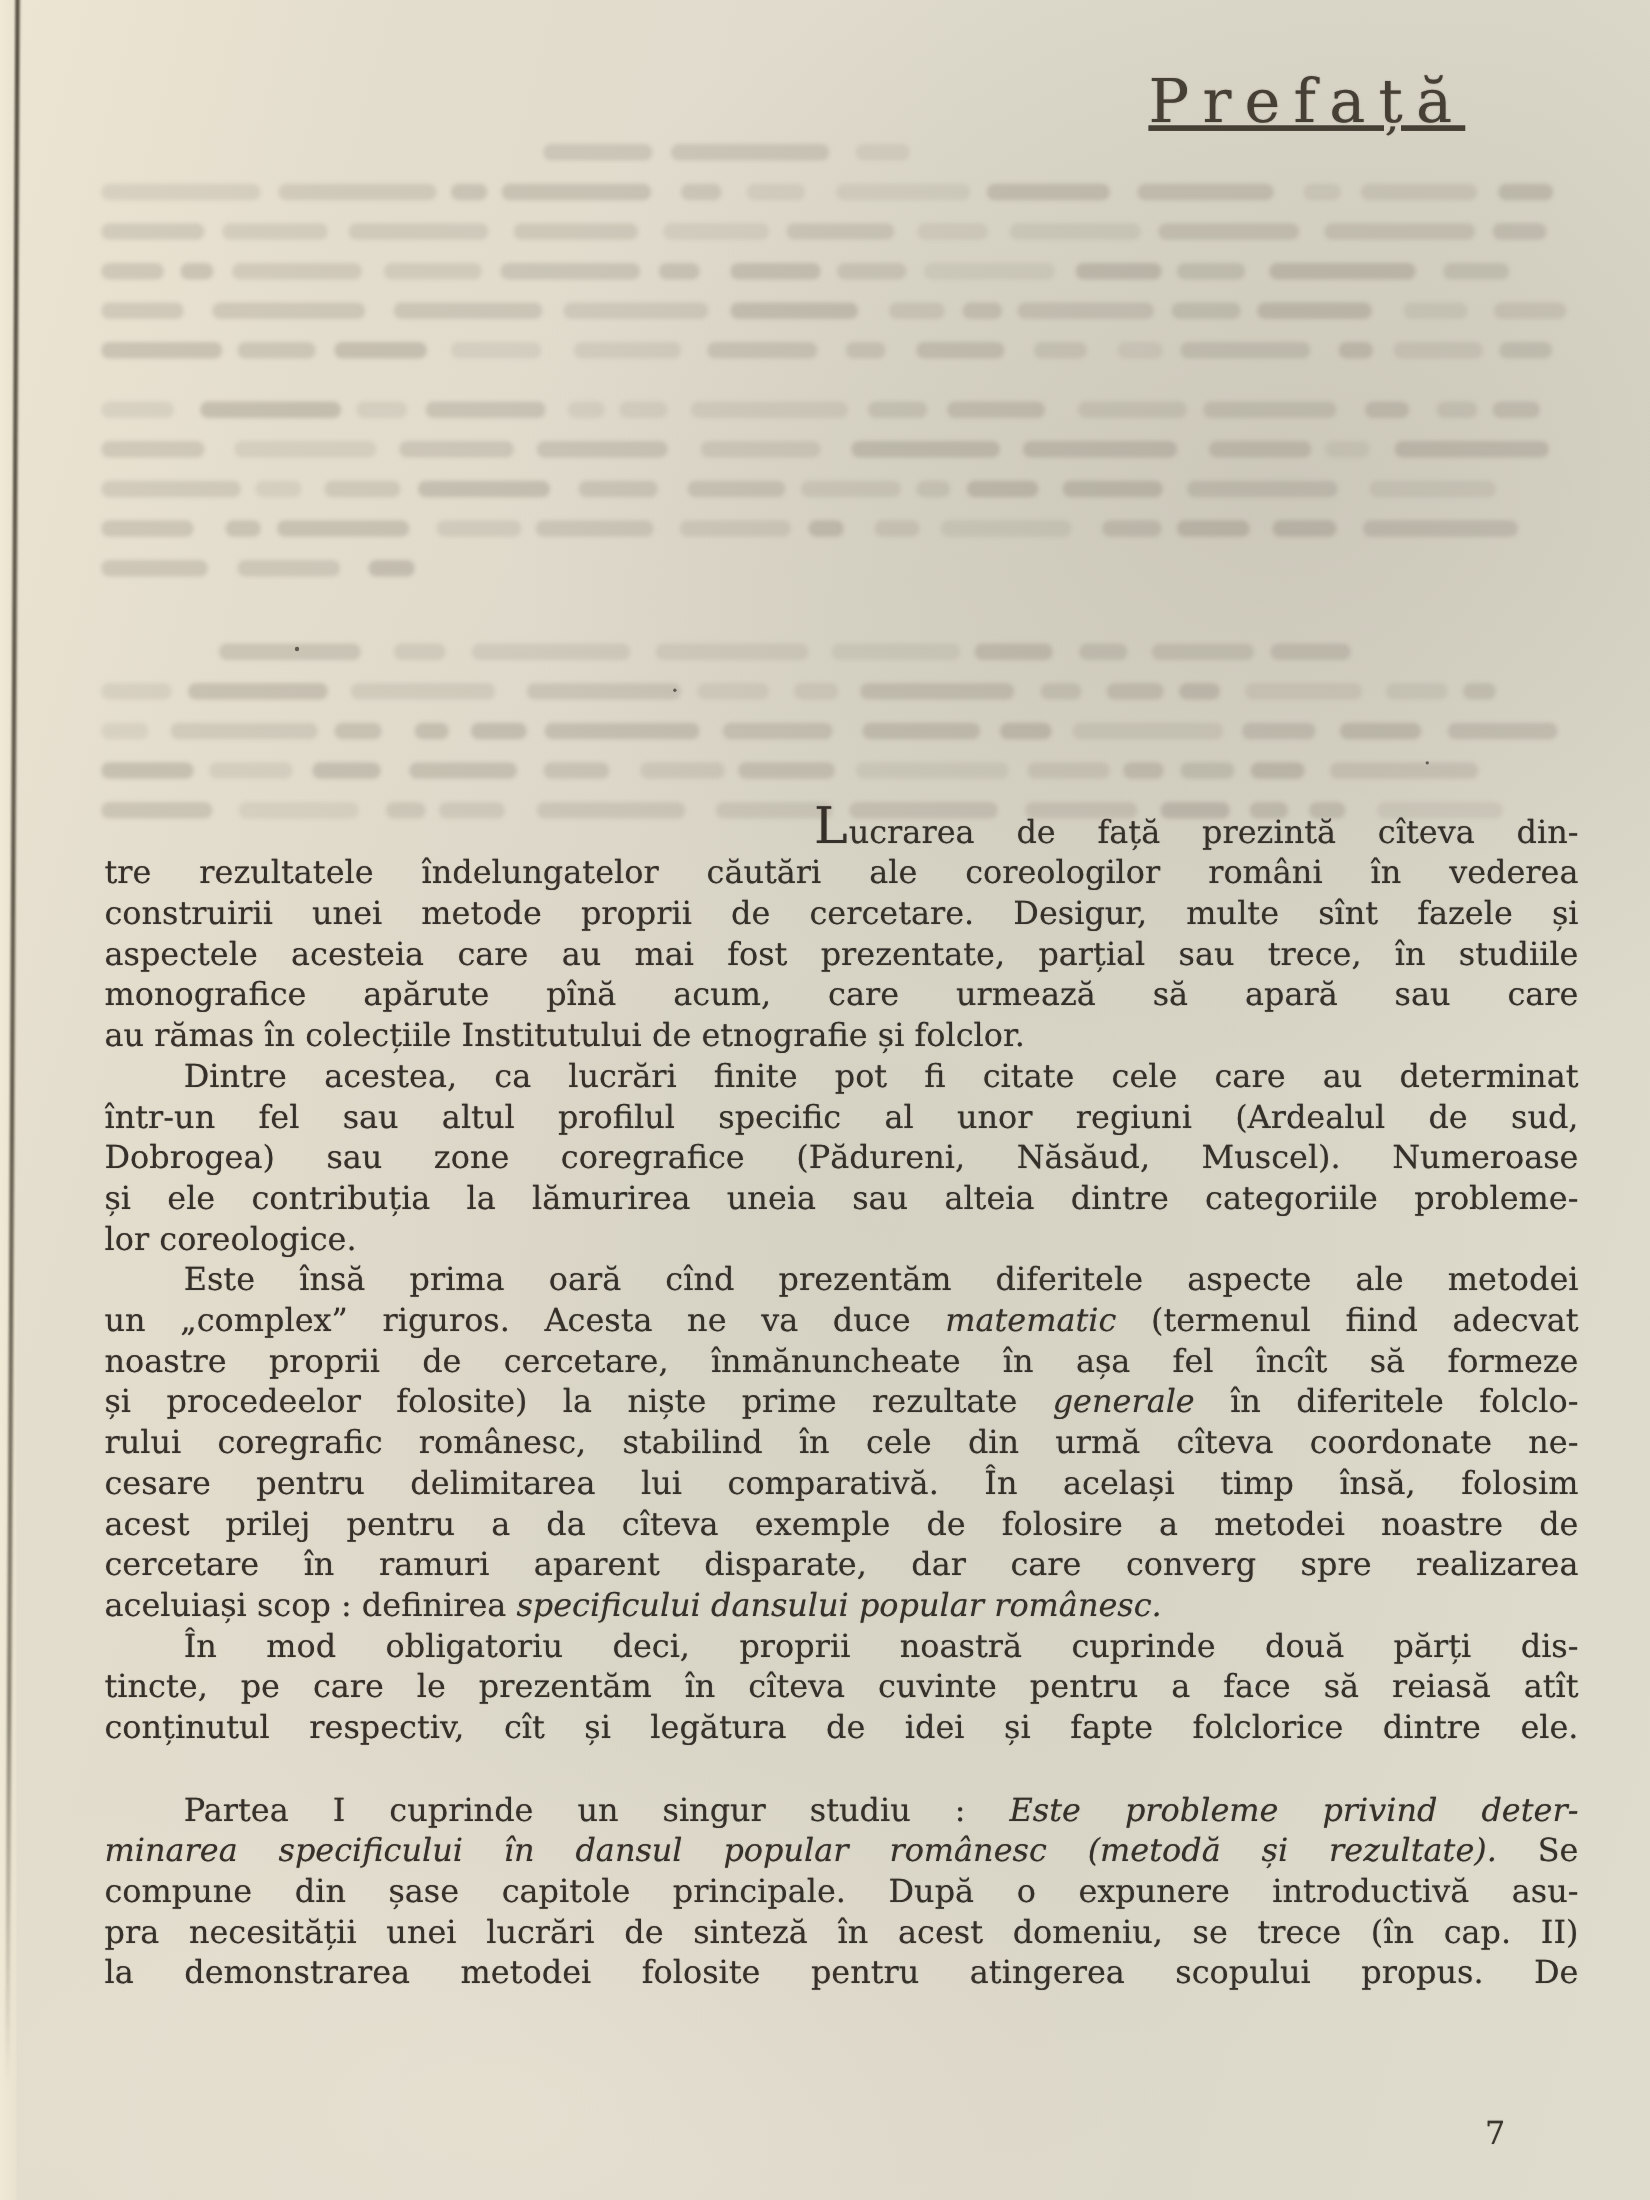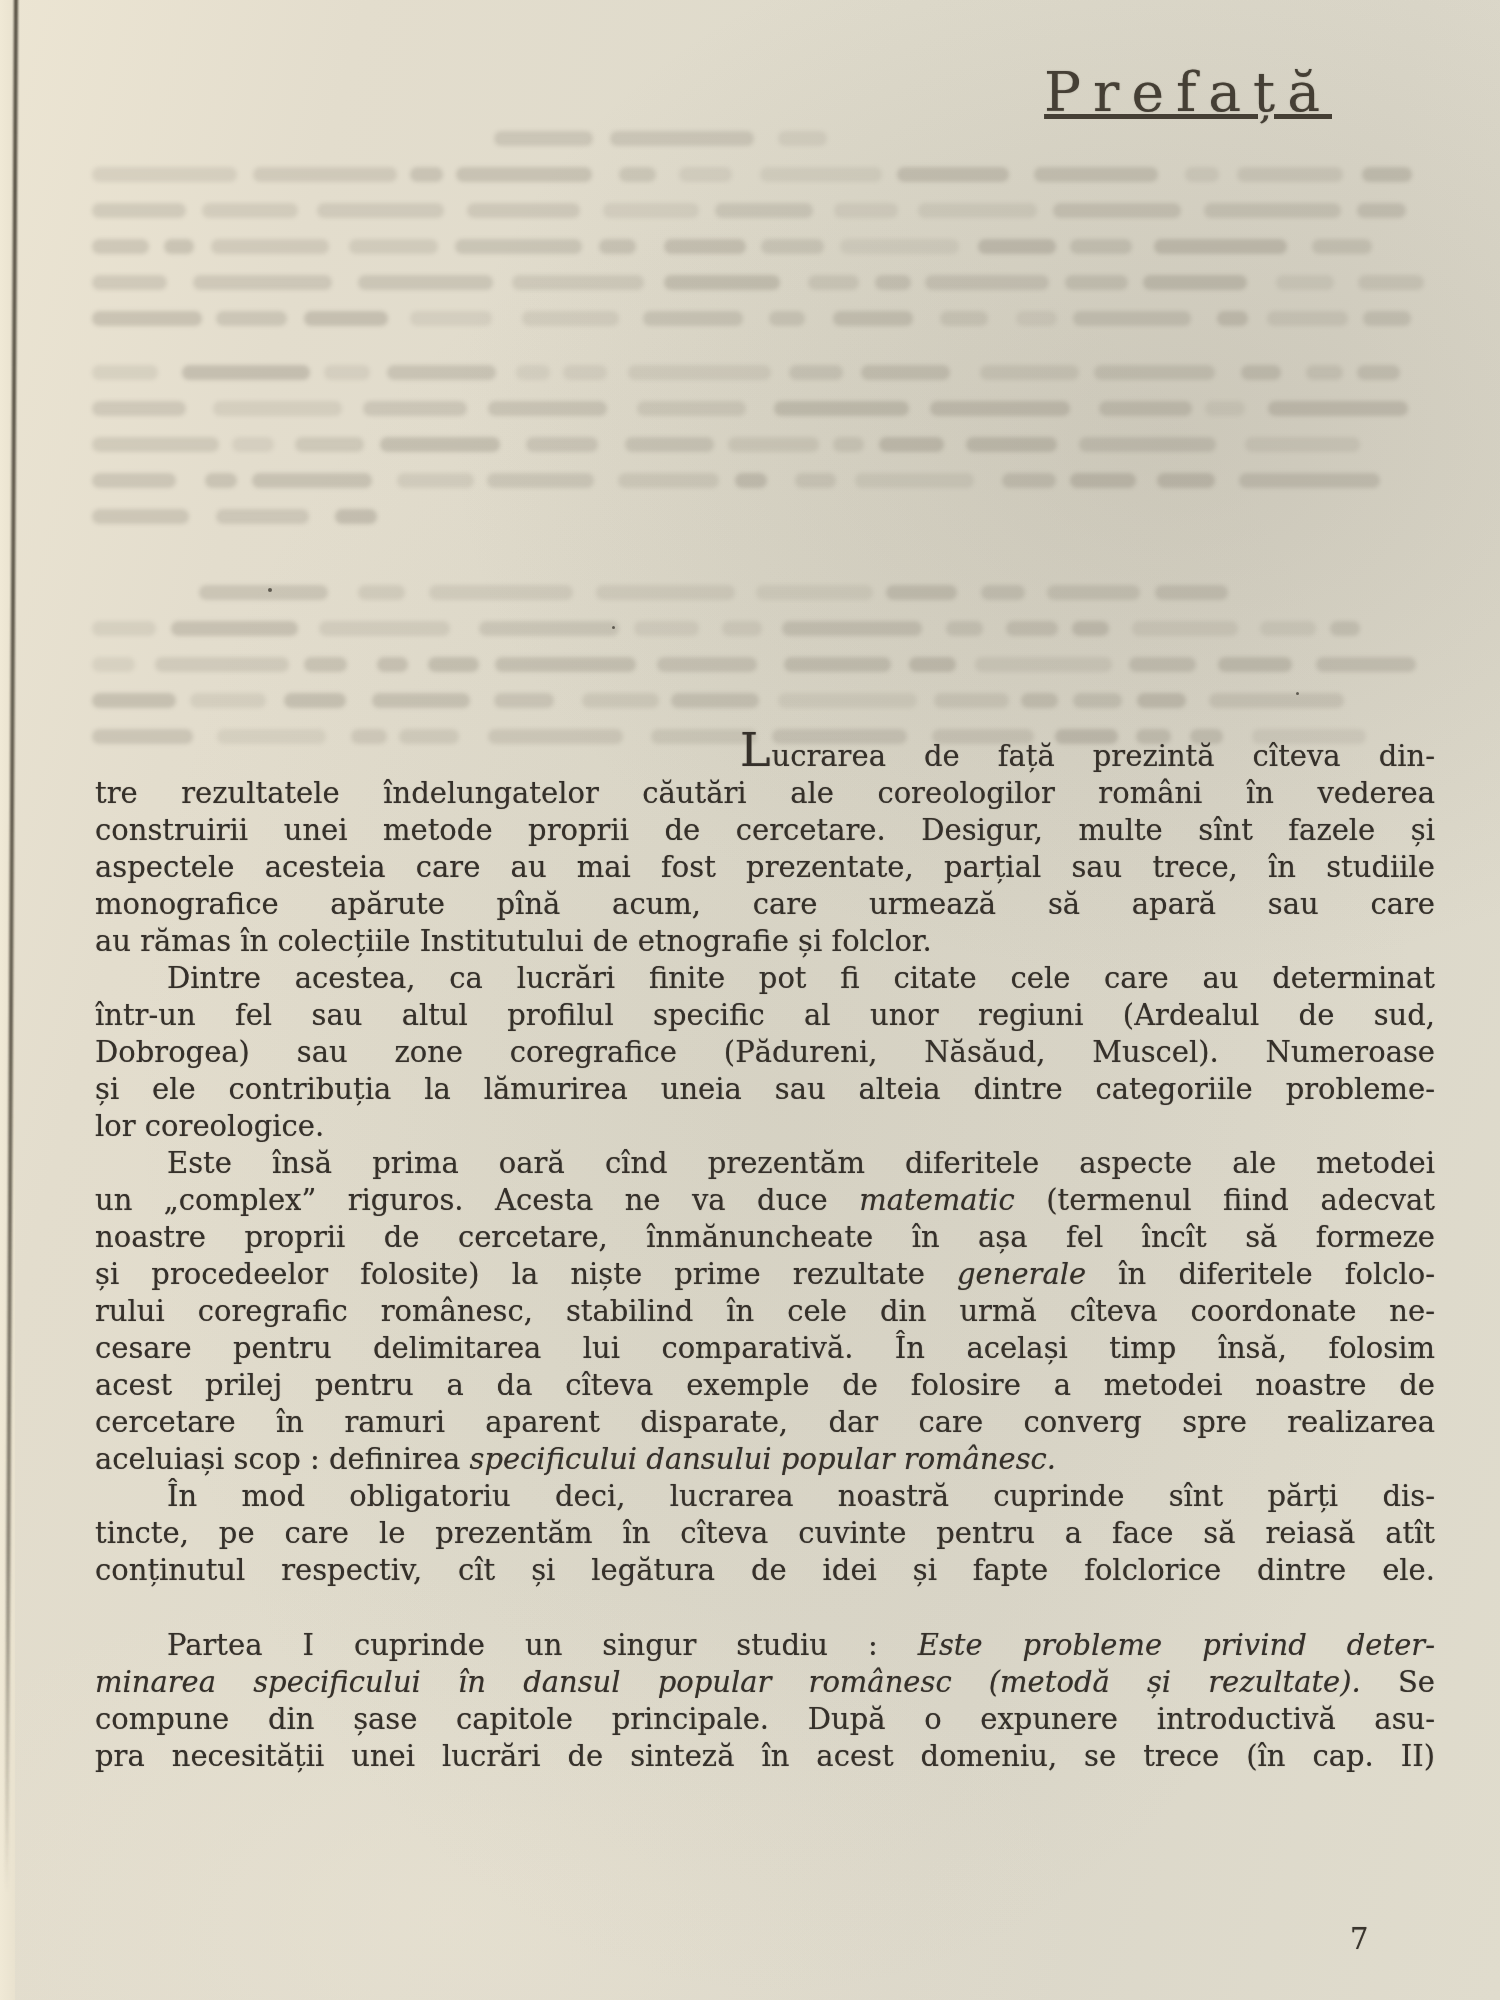--- a/index.html
+++ b/index.html
@@ -102,29 +102,30 @@
         <div class="line just"><span>un „complex” riguros. Acesta ne va duce </span><span class="it">matematic</span><span> (termenul fiind adecvat</span></div>
         <div class="line just"><span>noastre proprii de cercetare, înmănuncheate în așa fel încît să formeze</span></div>
         <div class="line just"><span>și procedeelor folosite) la niște prime rezultate </span><span class="it">generale</span><span> în diferitele folclo-</span></div>
         <div class="line just"><span>rului coregrafic românesc, stabilind în cele din urmă cîteva coordonate ne-</span></div>
         <div class="line just"><span>cesare pentru delimitarea lui comparativă. În același timp însă, folosim</span></div>
         <div class="line just"><span>acest prilej pentru a da cîteva exemple de folosire a metodei noastre de</span></div>
         <div class="line just"><span>cercetare în ramuri aparent disparate, dar care converg spre realizarea</span></div>
         <div class="line"><span>aceluiași scop : definirea </span><span class="it">specificului dansului popular românesc.</span></div>
       </div>
       <div class="para">
-        <div class="line just" style="padding-left: 72px;"><span>În mod obligatoriu deci, lucrarea noastră cuprinde sînt părți dis-</span></div>
+        <div class="line just" style="padding-left: 72px;"><span>În mod obligatoriu deci, proprii noastră cuprinde două părți dis-</span></div>
         <div class="line just"><span>tincte, pe care le prezentăm în cîteva cuvinte pentru a face să reiasă atît</span></div>
         <div class="line just"><span>conținutul respectiv, cît și legătura de idei și fapte folclorice dintre ele.</span></div>
       </div>
       <div class="para" style="margin-top: 38px;">
         <div class="line just" style="padding-left: 72px;"><span>Partea I cuprinde un singur studiu : </span><span class="it">Este probleme privind deter-</span></div>
         <div class="line just"><span class="it">minarea specificului în dansul popular românesc (metodă și rezultate).</span><span> Se</span></div>
         <div class="line just"><span>compune din șase capitole principale. După o expunere introductivă asu-</span></div>
         <div class="line just"><span>pra necesității unei lucrări de sinteză în acest domeniu, se trece (în cap. II)</span></div>
+        <div class="line just"><span>la demonstrarea metodei folosite pentru atingerea scopului propus. De</span></div>
       </div>
     </div>
 
   <div class="speck" style="left:268px;top:588px;"></div>
   <div class="speck" style="left:612px;top:626px;width:3px;height:3px;"></div>
   <div class="speck" style="left:1296px;top:692px;width:3px;height:3px;"></div>
 
   <div class="pageno">7</div>
 </div>
 

